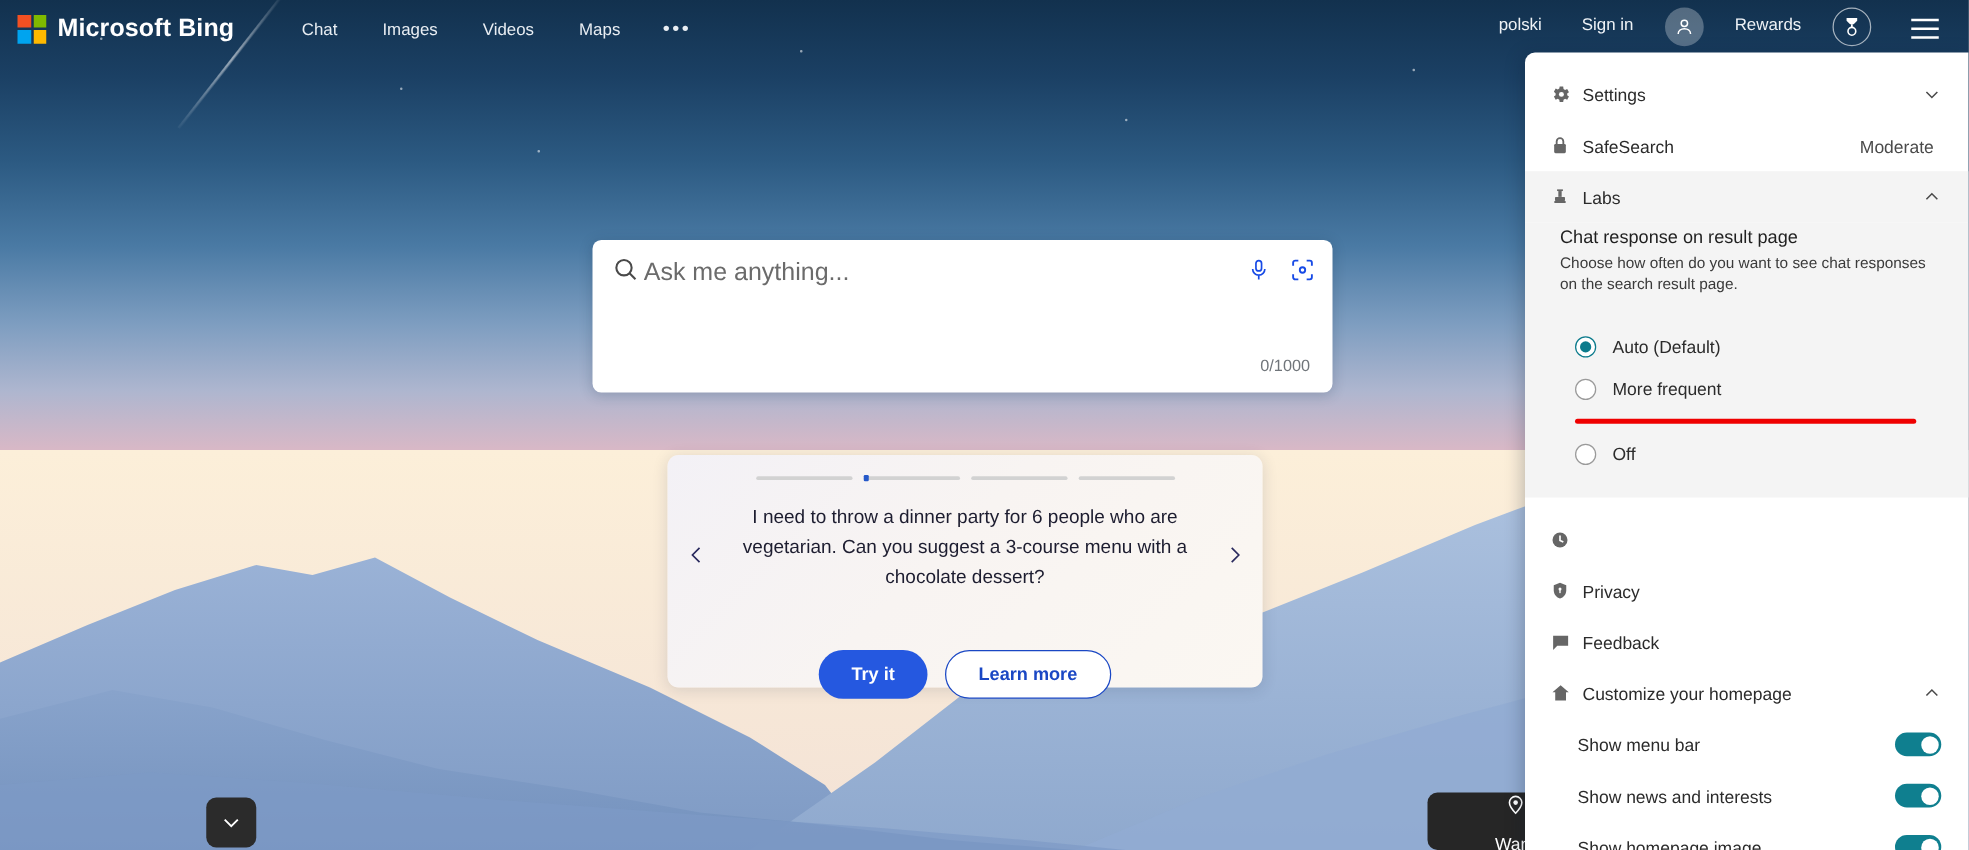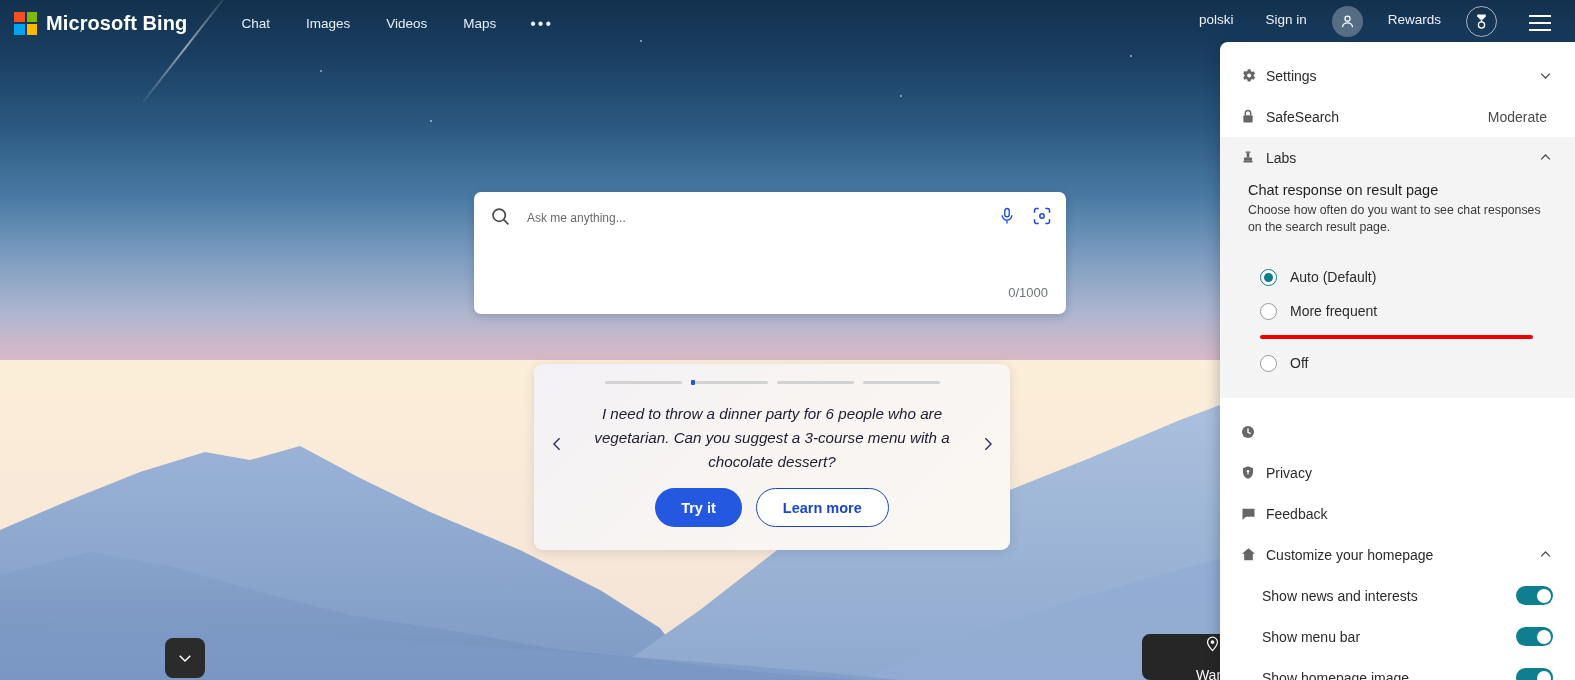--- a/index.html
+++ b/index.html
@@ -79,22 +79,22 @@
     position: absolute; left: 474px; top: 192px;
     width: 592px; height: 122px;
     background: #fff; border-radius: 7px;
     box-shadow: 0 2px 10px rgba(20,40,70,.22);
     z-index: 14;
   }
   .sb-top { display:flex; align-items:center; height: 52px; padding: 0 14px 0 16px; }
   .sb-input {
     flex: 1; border: none; outline: none;
     font-family: "Liberation Sans", sans-serif;
-    font-size: 12px; color: #1b1b1b; background: transparent;
-    margin-left: 16px;
+    font-size: 20px; color: #1b1b1b; background: transparent;
+    margin-left: 4px;
   }
   .sb-input::placeholder { color: #6b6b6b; }
   .sb-icons { display:flex; align-items:center; gap: 16px; }
   .sb-counter { position:absolute; right: 18px; bottom: 14px; font-size: 13px; color: #70757a; }
 
   
   .card {
     position: absolute; left: 534px; top: 364px;
     width: 476px; height: 186px;
     background: linear-gradient(135deg, #f3f1f6 0%, #f8f4f2 45%, #fbf7f2 100%);
@@ -104,29 +104,29 @@
   }
   .pager { display:flex; gap: 9px; justify-content:center; padding-top: 17px; }
   .pbar { width: 77px; height: 3px; background: #d2d2d2; border-radius: 2px; position: relative; }
   .pbar.active::before { content:""; position:absolute; left:0; top:-1px; width: 4px; height: 5px; background:#2558c9; border-radius: 1px; }
   .card-body { display:flex; align-items:center; height: 120px; padding: 0 6px; }
   .chev-btn {
     width: 34px; height: 34px; display:flex; align-items:center; justify-content:center;
     color:#2a2a5e; cursor:pointer; flex: 0 0 34px;
   }
   .prompt {
-    flex: 1; text-align:center; font-style: italic; font-size: 15.2px;
+    flex: 1; text-align:center; font-size: 15.2px;
     line-height: 24px; color: #1d1d30; padding: 0 2px; margin-top: -12px;
   }
   .card-actions { display:flex; gap: 14px; justify-content:center; margin-top: -16px; }
   .btn {
     font-family: "Liberation Sans", sans-serif;
     font-size: 14.5px; font-weight: 600; border-radius: 22px;
     padding: 0 26px; height: 39px; cursor: pointer;
-    display:flex; align-items:center; justify-content:center;
+    display:flex; align-items:center; justify-content:center;margin-top:32px;
   }
   .btn-primary { background:#2558e0; color:#fff; border: none; }
   .btn-outline { background:#fff; color:#1a47c4; border: 1.6px solid #1a47c4; }
 
   
   .scroll-down {
     position:absolute; left: 165px; top: 638px;
     width: 40px; height: 40px; border-radius: 8px;
     background: #2b2b2b; display:flex; align-items:center; justify-content:center;
     z-index: 12; cursor:pointer;
@@ -440,25 +440,25 @@
       </span>
       <span class="lbl">Customize your homepage</span>
       <span class="chev">
         <svg width="15" height="15" viewBox="0 0 24 24" fill="none" stroke="#4a4a4a" stroke-width="2">
             <polyline points="5,15 12,8 19,15"></polyline>
           </svg>
       </span>
     </div>
 
     <div class="toggle-row">
+      <span class="lbl">Show menu bar</span>
+      <span class="switch"></span>
+    </div>
+    <div class="toggle-row">
       <span class="lbl">Show news and interests</span>
-      <span class="switch"></span>
-    </div>
-    <div class="toggle-row">
-      <span class="lbl">Show menu bar</span>
       <span class="switch"></span>
     </div>
     <div class="toggle-row">
       <span class="lbl">Show homepage image</span>
       <span class="switch"></span>
     </div>
 
   </div>
 
 </div>

